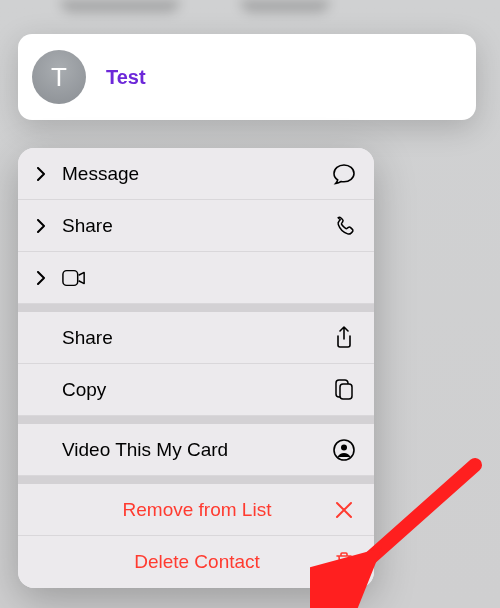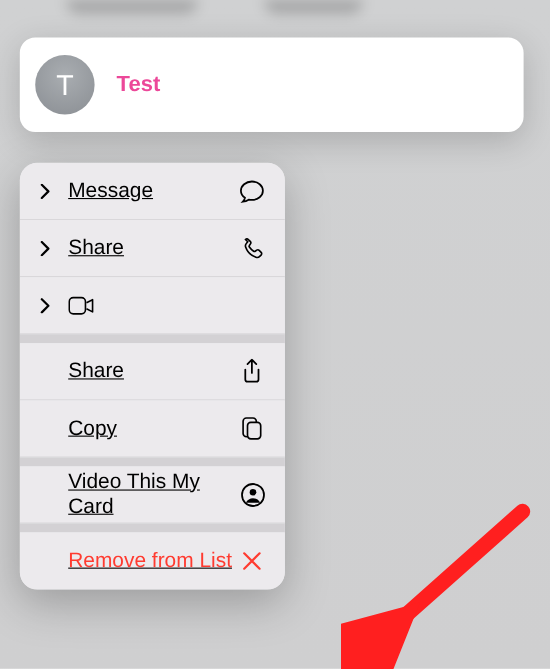--- a/index.html
+++ b/index.html
@@ -54,34 +54,33 @@
     align-items: center;
     justify-content: center;
     color: #fff;
     font-size: 26px;
     font-weight: 400;
   }
   .contact-name {
     margin-left: 20px;
     font-size: 20px;
     font-weight: 600;
-    color: #ec4899;
+    color: #6d28d9;
   }
 
   
   .menu {
     position: absolute;
     left: 18px;
     top: 148px;
-    width: 241px;
+    width: 356px;
     background: #e9e9eb;
     border-radius: 16px;
     overflow: hidden;
     box-shadow: 0 12px 40px rgba(0,0,0,0.25);
-    text-decoration: underline;
   }
   .menu-item {
     display: flex;
     align-items: center;
     height: 52px;
     padding: 0 18px;
     font-size: 19px;
     color: #000;
     background: #eceaed;
     border-bottom: 1px solid rgba(0,0,0,0.08);
@@ -99,21 +98,21 @@
     width: 26px;
     flex: 0 0 auto;
   }
   .menu-item .label { flex: 1 1 auto; }
   .menu-item .icon {
     width: 24px;
     display: inline-flex;
     justify-content: center;
     color: #000;
   }
-  .menu-item.destructive { color: #ff3b30; }
+  .menu-item.destructive { color: #ff3b30; text-align: center; }
   .menu-item.destructive .label { color: #ff3b30; }
   .menu-item.destructive .icon { color: #ff3b30; }
 
   .group-separator {
     height: 8px;
     background: #d3d1d4;
   }
 
   
   .arrow {
@@ -224,20 +223,29 @@
   <div class="menu-item destructive">
     <span class="chev-spacer"></span>
     <span class="label">Remove from List</span>
     <span class="icon">
       <svg width="18" height="18" viewBox="0 0 18 18">
           <path d="M2 2l14 14M16 2L2 16" stroke="currentColor" stroke-width="2" stroke-linecap="round"></path>
         </svg>
     </span>
   </div>
 
+  <div class="menu-item destructive">
+    <span class="chev-spacer"></span>
+    <span class="label">Delete Contact</span>
+    <span class="icon">
+      <svg width="18" height="22" viewBox="0 0 18 22">
+          <path d="M2 5h14M6 5V3a1 1 0 0 1 1-1h4a1 1 0 0 1 1 1v2M4 5l1 14a2 2 0 0 0 2 2h4a2 2 0 0 0 2-2l1-14M7.5 9v8M10.5 9v8" fill="none" stroke="currentColor" stroke-width="1.6" stroke-linecap="round" stroke-linejoin="round"></path>
+        </svg>
+    </span>
+  </div>
 
 </div>
 
 <div class="arrow">
   <svg width="180" height="160" viewBox="0 0 180 160">
     <defs>
       <marker id="ah" markerWidth="20" markerHeight="20" refX="4" refY="10" orient="auto">
         <path d="M0 10 L20 0 L14 10 L20 20 Z" fill="#ff1f1f"></path>
       </marker>
     </defs>

